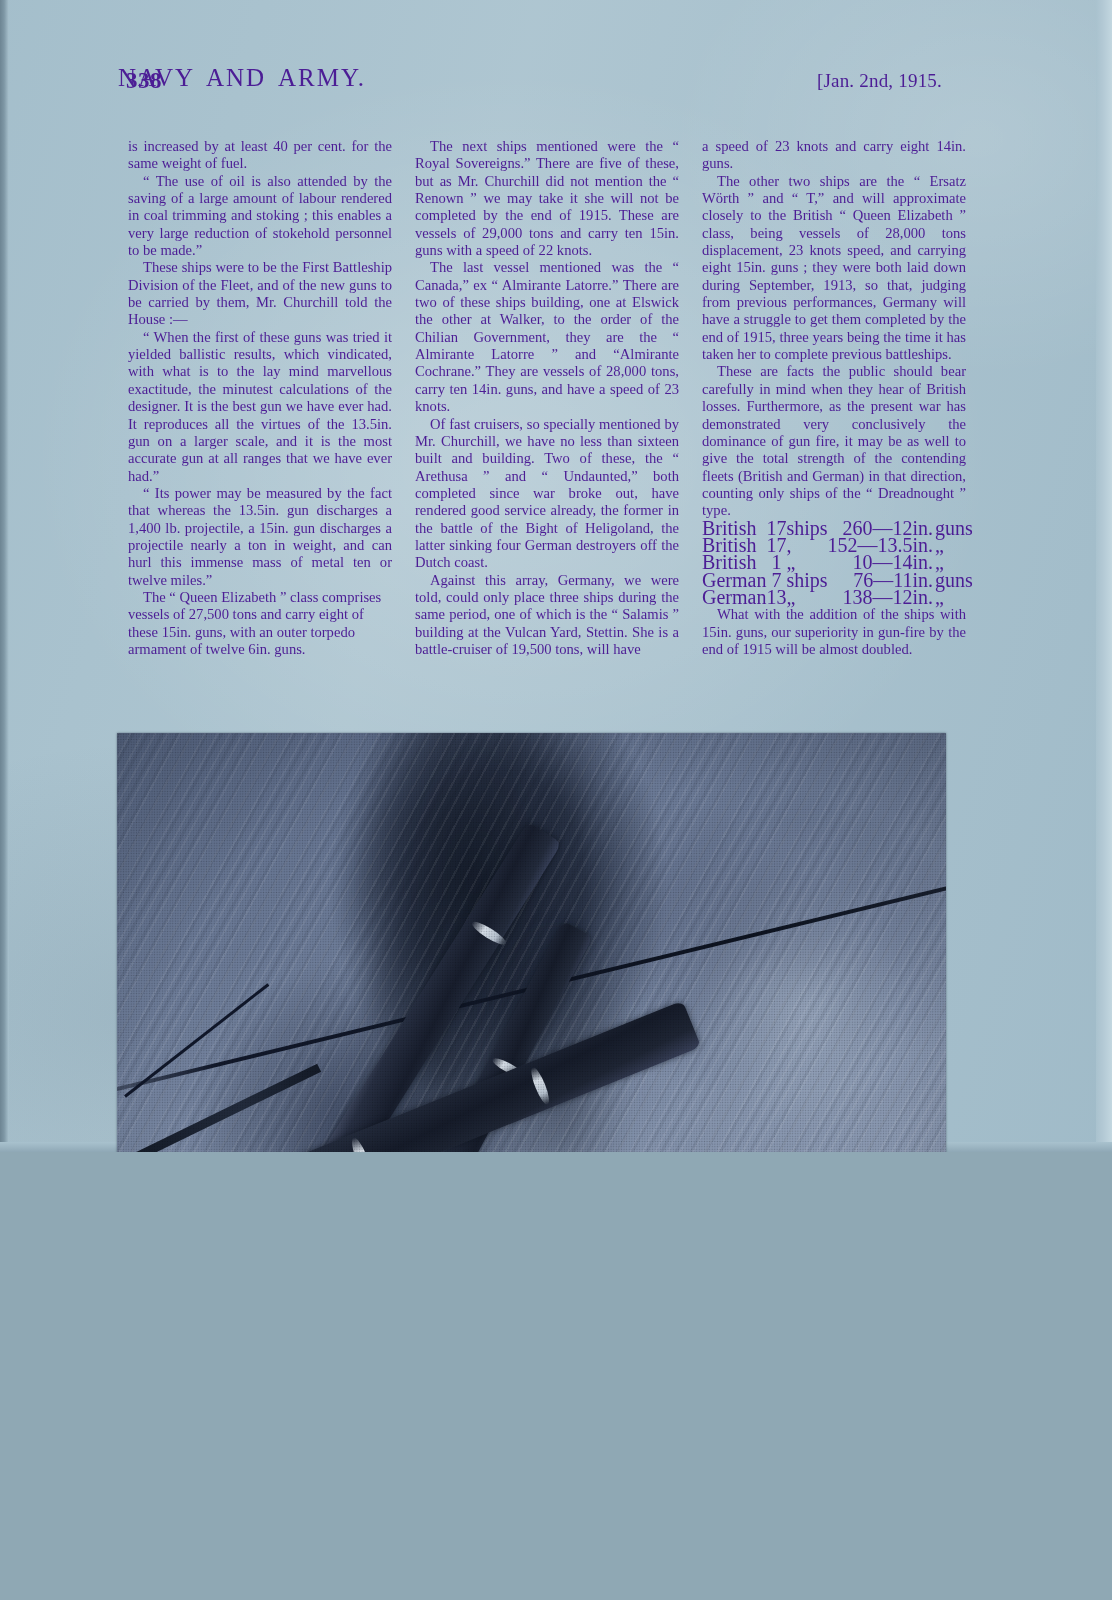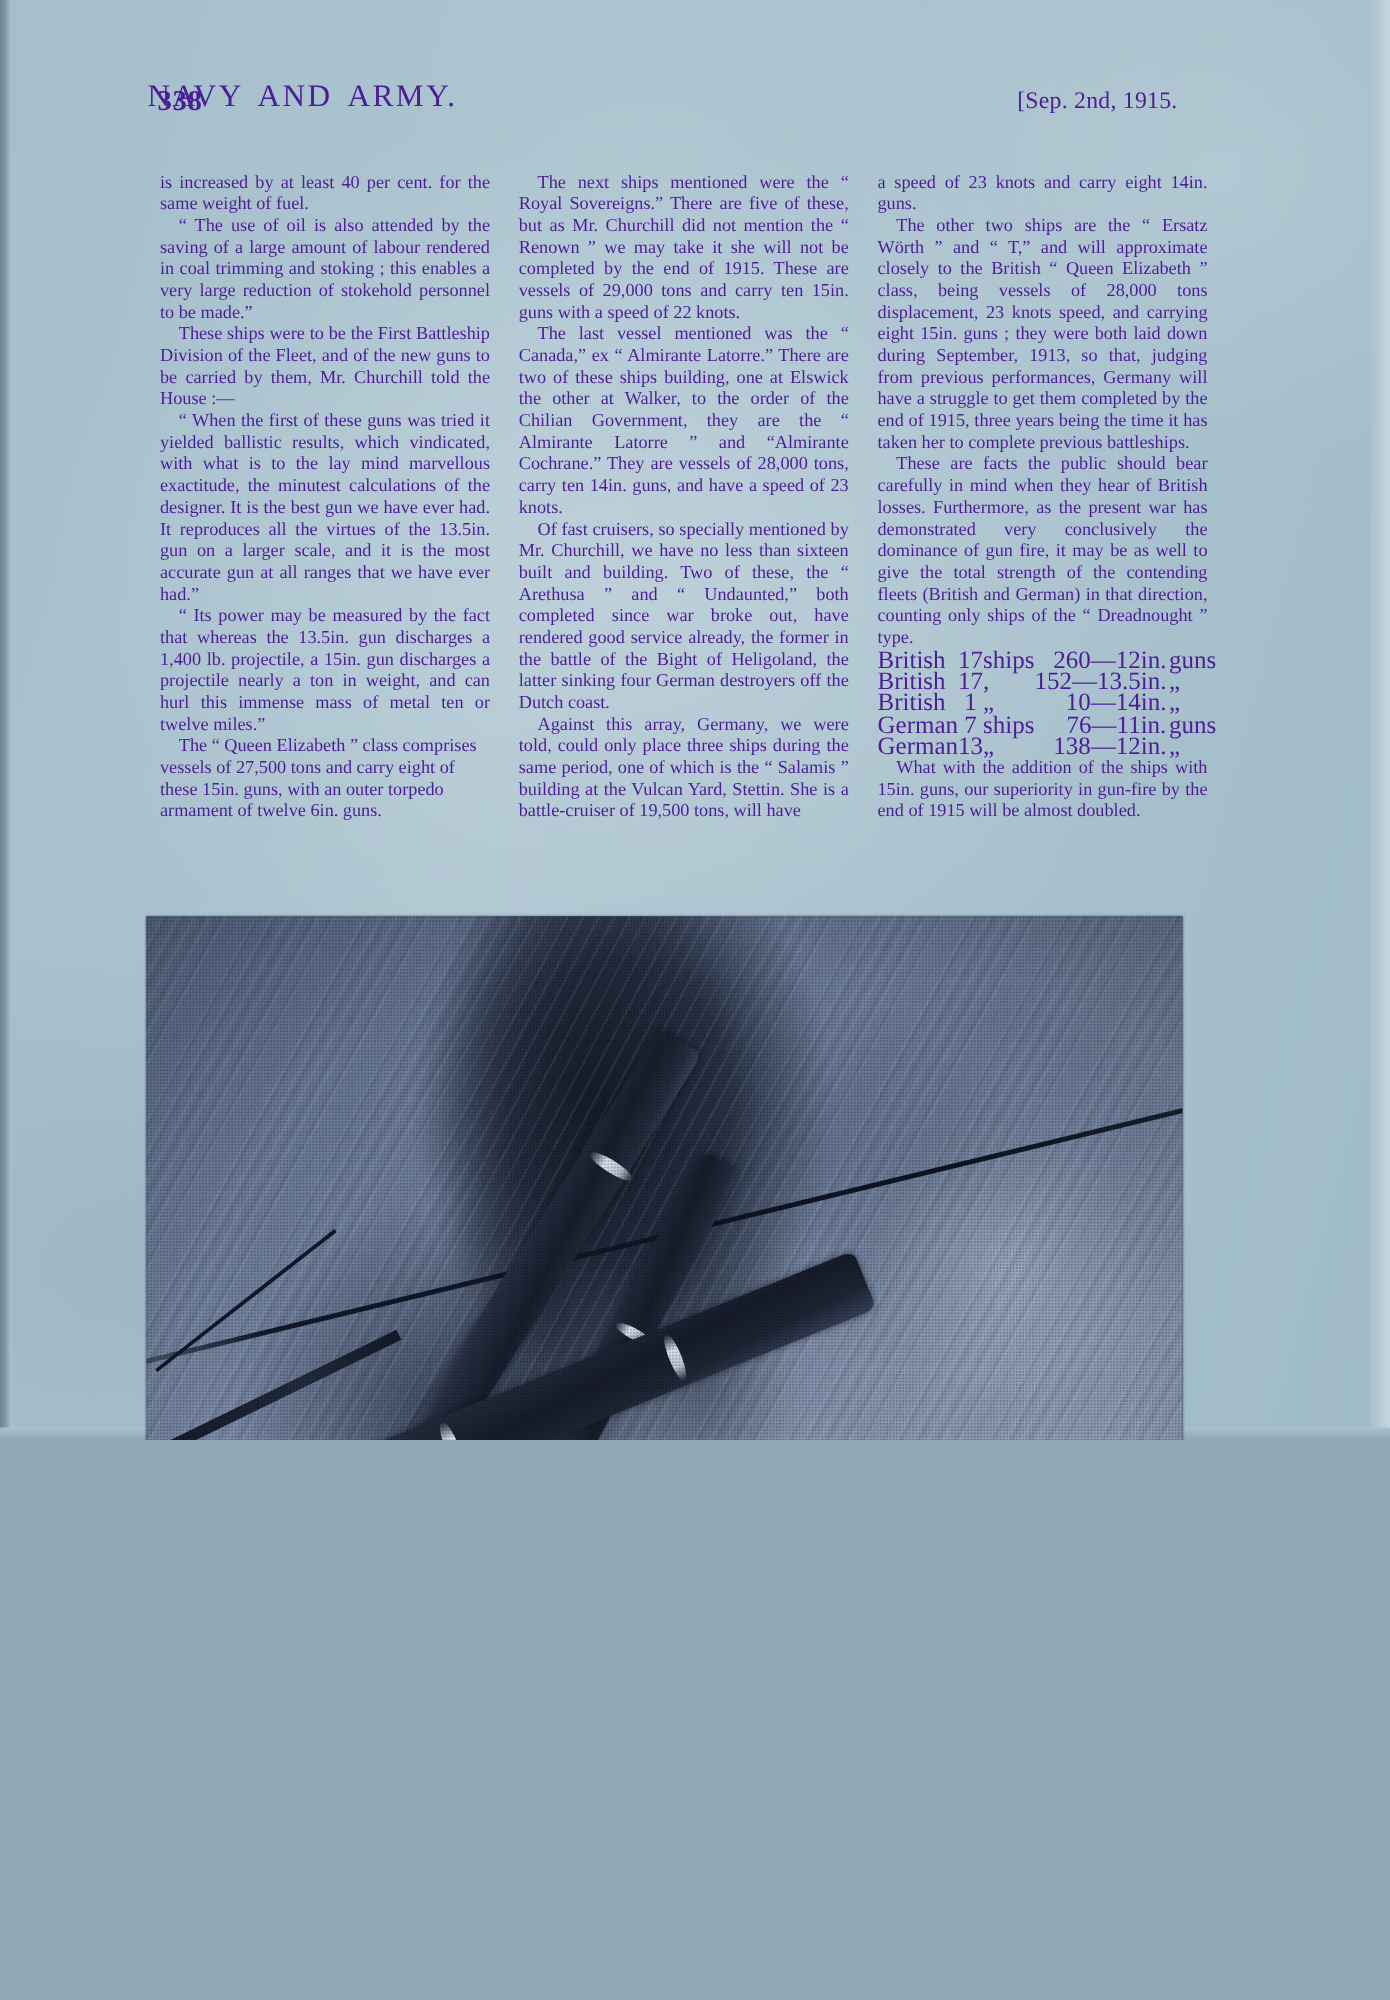--- a/index.html
+++ b/index.html
@@ -349,21 +349,21 @@
 
 <div class="page">
   <div class="paper-texture"></div>
   <div class="edge-left"></div>
   <div class="edge-right"></div>
   <div class="edge-bottom"></div>
 
   <div class="masthead">
     <div class="folio">338</div>
     <div class="mast-title">NAVY AND ARMY.</div>
-    <div class="issue-date">[Sep. 2nd, 1915.</div>
+    <div class="issue-date">[Jan. 2nd, 1915.</div>
   </div>
 
   <div class="columns">
 
     <div class="col">
       <p class="noindent">is increased by at least 40 per cent. for the same weight of fuel.</p>
       <p>“ The use of oil is also attended by the saving of a large amount of labour rendered in coal trimming and stoking ; this enables a very large reduction of stokehold personnel to be made.”</p>
       <p>These ships were to be the First Battleship Division of the Fleet, and of the new guns to be carried by them, Mr. Churchill told the House :—</p>
       <p>“ When the first of these guns was tried it yielded ballistic results, which vindicated, with what is to the lay mind marvellous exactitude, the minutest calculations of the designer. It is the best gun we have ever had. It reproduces all the virtues of the 13.5in. gun on a larger scale, and it is the most accurate gun at all ranges that we have ever had.”</p>
       <p>“ Its power may be measured by the fact that whereas the 13.5in. gun discharges a 1,400 lb. projectile, a 15in. gun discharges a projectile nearly a ton in weight, and can hurl this immense mass of metal ten or twelve miles.”</p>

